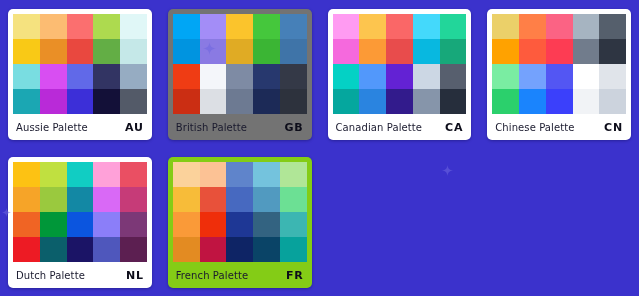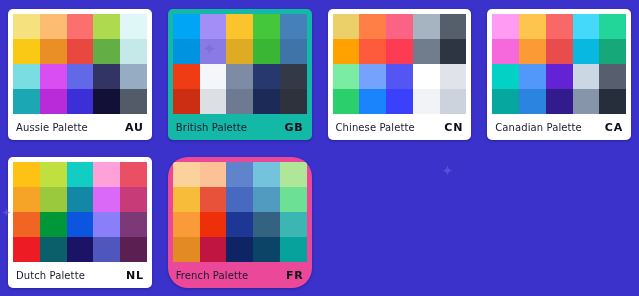--- a/index.html
+++ b/index.html
@@ -123,21 +123,21 @@
           <div class="swatch" style="background: rgb(19, 16, 56);"></div>
           <div class="swatch" style="background: rgb(83, 90, 104);"></div>
         </div>
         <div class="card-footer">
           <span class="palette-name">Aussie Palette</span>
           <span class="palette-code">AU</span>
         </div>
       </div>
     </div>
     <div class="card-cell">
-      <div class="palette-card" style="background: #14b8a6;">
+      <div class="palette-card" style="background: #737373;">
         <div class="swatch-grid">
           <div class="swatch" style="background: rgb(0, 166, 245);"></div>
           <div class="swatch" style="background: rgb(163, 141, 247);"></div>
           <div class="swatch" style="background: rgb(251, 196, 44);"></div>
           <div class="swatch" style="background: rgb(69, 199, 60);"></div>
           <div class="swatch" style="background: rgb(70, 128, 184);"></div>
           <div class="swatch" style="background: rgb(0, 148, 224);"></div>
           <div class="swatch" style="background: rgb(138, 122, 227);"></div>
           <div class="swatch" style="background: rgb(224, 171, 36);"></div>
           <div class="swatch" style="background: rgb(59, 181, 52);"></div>
@@ -155,20 +155,50 @@
         </div>
         <div class="card-footer">
           <span class="palette-name">British Palette</span>
           <span class="palette-code">GB</span>
         </div>
       </div>
     </div>
     <div class="card-cell">
       <div class="palette-card" style="background: rgb(255, 255, 255);">
         <div class="swatch-grid">
+          <div class="swatch" style="background: rgb(255, 155, 242);"></div>
+          <div class="swatch" style="background: rgb(253, 197, 78);"></div>
+          <div class="swatch" style="background: rgb(250, 103, 103);"></div>
+          <div class="swatch" style="background: rgb(68, 217, 251);"></div>
+          <div class="swatch" style="background: rgb(34, 214, 154);"></div>
+          <div class="swatch" style="background: rgb(245, 105, 221);"></div>
+          <div class="swatch" style="background: rgb(252, 154, 54);"></div>
+          <div class="swatch" style="background: rgb(232, 76, 76);"></div>
+          <div class="swatch" style="background: rgb(8, 184, 224);"></div>
+          <div class="swatch" style="background: rgb(23, 168, 122);"></div>
+          <div class="swatch" style="background: rgb(4, 209, 197);"></div>
+          <div class="swatch" style="background: rgb(82, 152, 251);"></div>
+          <div class="swatch" style="background: rgb(99, 34, 212);"></div>
+          <div class="swatch" style="background: rgb(204, 215, 228);"></div>
+          <div class="swatch" style="background: rgb(87, 95, 110);"></div>
+          <div class="swatch" style="background: rgb(5, 167, 158);"></div>
+          <div class="swatch" style="background: rgb(42, 132, 224);"></div>
+          <div class="swatch" style="background: rgb(50, 27, 140);"></div>
+          <div class="swatch" style="background: rgb(134, 149, 170);"></div>
+          <div class="swatch" style="background: rgb(38, 46, 60);"></div>
+        </div>
+        <div class="card-footer">
+          <span class="palette-name">Canadian Palette</span>
+          <span class="palette-code">CA</span>
+        </div>
+      </div>
+    </div>
+    <div class="card-cell">
+      <div class="palette-card" style="background: rgb(255, 255, 255);">
+        <div class="swatch-grid">
           <div class="swatch" style="background: rgb(235, 208, 105);"></div>
           <div class="swatch" style="background: rgb(255, 127, 71);"></div>
           <div class="swatch" style="background: rgb(251, 99, 132);"></div>
           <div class="swatch" style="background: rgb(166, 180, 193);"></div>
           <div class="swatch" style="background: rgb(85, 95, 108);"></div>
           <div class="swatch" style="background: rgb(255, 162, 0);"></div>
           <div class="swatch" style="background: rgb(254, 91, 61);"></div>
           <div class="swatch" style="background: rgb(253, 60, 83);"></div>
           <div class="swatch" style="background: rgb(113, 124, 140);"></div>
           <div class="swatch" style="background: rgb(46, 53, 66);"></div>
@@ -185,50 +215,20 @@
         </div>
         <div class="card-footer">
           <span class="palette-name">Chinese Palette</span>
           <span class="palette-code">CN</span>
         </div>
       </div>
     </div>
     <div class="card-cell">
       <div class="palette-card" style="background: rgb(255, 255, 255);">
         <div class="swatch-grid">
-          <div class="swatch" style="background: rgb(255, 155, 242);"></div>
-          <div class="swatch" style="background: rgb(253, 197, 78);"></div>
-          <div class="swatch" style="background: rgb(250, 103, 103);"></div>
-          <div class="swatch" style="background: rgb(68, 217, 251);"></div>
-          <div class="swatch" style="background: rgb(34, 214, 154);"></div>
-          <div class="swatch" style="background: rgb(245, 105, 221);"></div>
-          <div class="swatch" style="background: rgb(252, 154, 54);"></div>
-          <div class="swatch" style="background: rgb(232, 76, 76);"></div>
-          <div class="swatch" style="background: rgb(8, 184, 224);"></div>
-          <div class="swatch" style="background: rgb(23, 168, 122);"></div>
-          <div class="swatch" style="background: rgb(4, 209, 197);"></div>
-          <div class="swatch" style="background: rgb(82, 152, 251);"></div>
-          <div class="swatch" style="background: rgb(99, 34, 212);"></div>
-          <div class="swatch" style="background: rgb(204, 215, 228);"></div>
-          <div class="swatch" style="background: rgb(87, 95, 110);"></div>
-          <div class="swatch" style="background: rgb(5, 167, 158);"></div>
-          <div class="swatch" style="background: rgb(42, 132, 224);"></div>
-          <div class="swatch" style="background: rgb(50, 27, 140);"></div>
-          <div class="swatch" style="background: rgb(134, 149, 170);"></div>
-          <div class="swatch" style="background: rgb(38, 46, 60);"></div>
-        </div>
-        <div class="card-footer">
-          <span class="palette-name">Canadian Palette</span>
-          <span class="palette-code">CA</span>
-        </div>
-      </div>
-    </div>
-    <div class="card-cell">
-      <div class="palette-card" style="background: rgb(255, 255, 255);">
-        <div class="swatch-grid">
           <div class="swatch" style="background: rgb(253, 194, 19);"></div>
           <div class="swatch" style="background: rgb(192, 224, 64);"></div>
           <div class="swatch" style="background: rgb(17, 205, 195);"></div>
           <div class="swatch" style="background: rgb(255, 161, 217);"></div>
           <div class="swatch" style="background: rgb(234, 79, 99);"></div>
           <div class="swatch" style="background: rgb(246, 164, 40);"></div>
           <div class="swatch" style="background: rgb(154, 201, 62);"></div>
           <div class="swatch" style="background: rgb(19, 136, 164);"></div>
           <div class="swatch" style="background: rgb(217, 105, 246);"></div>
           <div class="swatch" style="background: rgb(198, 59, 120);"></div>
@@ -243,21 +243,21 @@
           <div class="swatch" style="background: rgb(79, 87, 188);"></div>
           <div class="swatch" style="background: rgb(92, 31, 81);"></div>
         </div>
         <div class="card-footer">
           <span class="palette-name">Dutch Palette</span>
           <span class="palette-code">NL</span>
         </div>
       </div>
     </div>
     <div class="card-cell">
-      <div class="palette-card" style="background: #ec4899; border-radius: 20px;">
+      <div class="palette-card" style="background: #84cc16;">
         <div class="swatch-grid">
           <div class="swatch" style="background: rgb(251, 210, 155);"></div>
           <div class="swatch" style="background: rgb(252, 194, 149);"></div>
           <div class="swatch" style="background: rgb(95, 132, 203);"></div>
           <div class="swatch" style="background: rgb(116, 195, 221);"></div>
           <div class="swatch" style="background: rgb(176, 230, 151);"></div>
           <div class="swatch" style="background: rgb(247, 188, 57);"></div>
           <div class="swatch" style="background: rgb(232, 81, 58);"></div>
           <div class="swatch" style="background: rgb(71, 105, 192);"></div>
           <div class="swatch" style="background: rgb(81, 154, 192);"></div>

